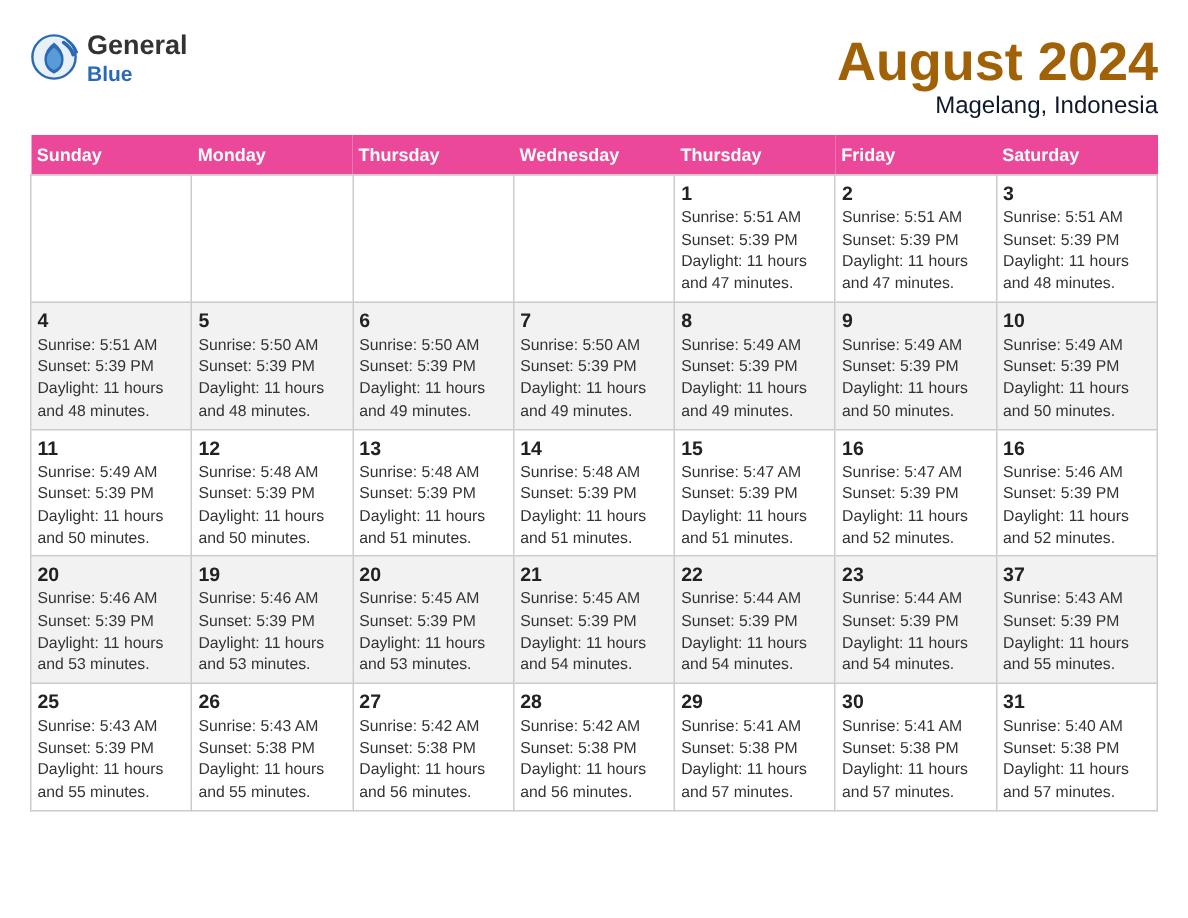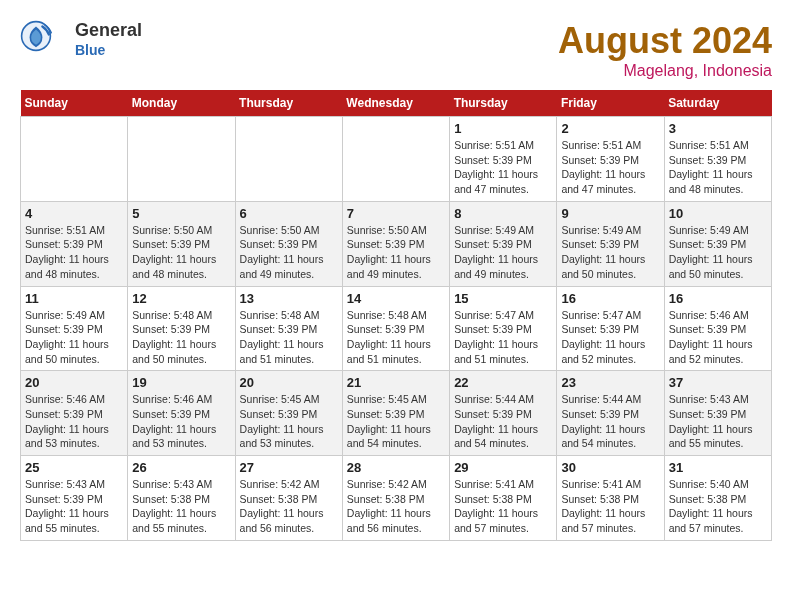--- a/index.html
+++ b/index.html
@@ -11,22 +11,22 @@
       padding: 20px;
     }
     .header-area {
       display: flex;
       justify-content: space-between;
       align-items: flex-start;
       margin-bottom: 10px;
     }
     .logo {
       display: flex;
-      align-items: flex-start;
-      gap: 23px;
+      align-items: flex-end;
+      gap: 6px;
     }
     .logo-text-general {
       font-size: 18px;
       font-weight: bold;
       color: #333;
     }
     .logo-text-blue {
       font-size: 14px;
       font-weight: bold;
       color: #2a6ab5;
@@ -38,29 +38,29 @@
     .title-area {
       text-align: right;
     }
     .month-year {
       font-size: 36px;
       font-weight: bold;
       color: #a16207;
     }
     .location {
       font-size: 16px;
-      color: #be185d;
+      color: #0f172a;
     }
     table {
       width: 100%;
       border-collapse: collapse;
       font-size: 11px;
     }
     thead th {
-      background-color: #b91c1c;
+      background-color: #ec4899;
       color: white;
       padding: 6px 4px;
       text-align: left;
       font-size: 12px;
       font-weight: bold;
     }
     tbody td {
       border: 1px solid #ccc;
       vertical-align: top;
       padding: 4px;

